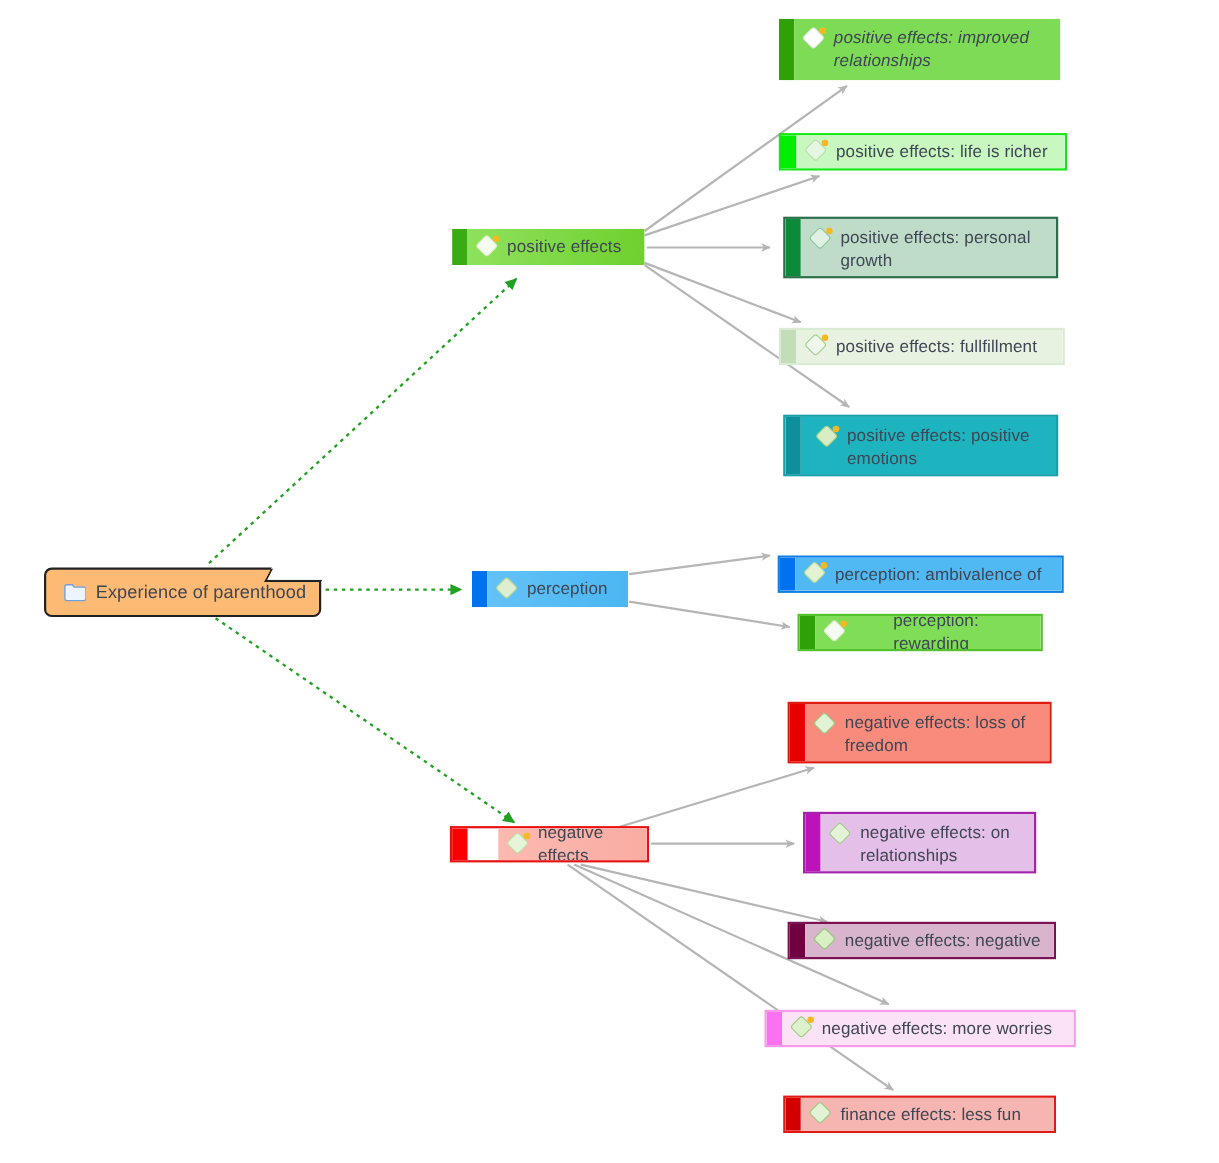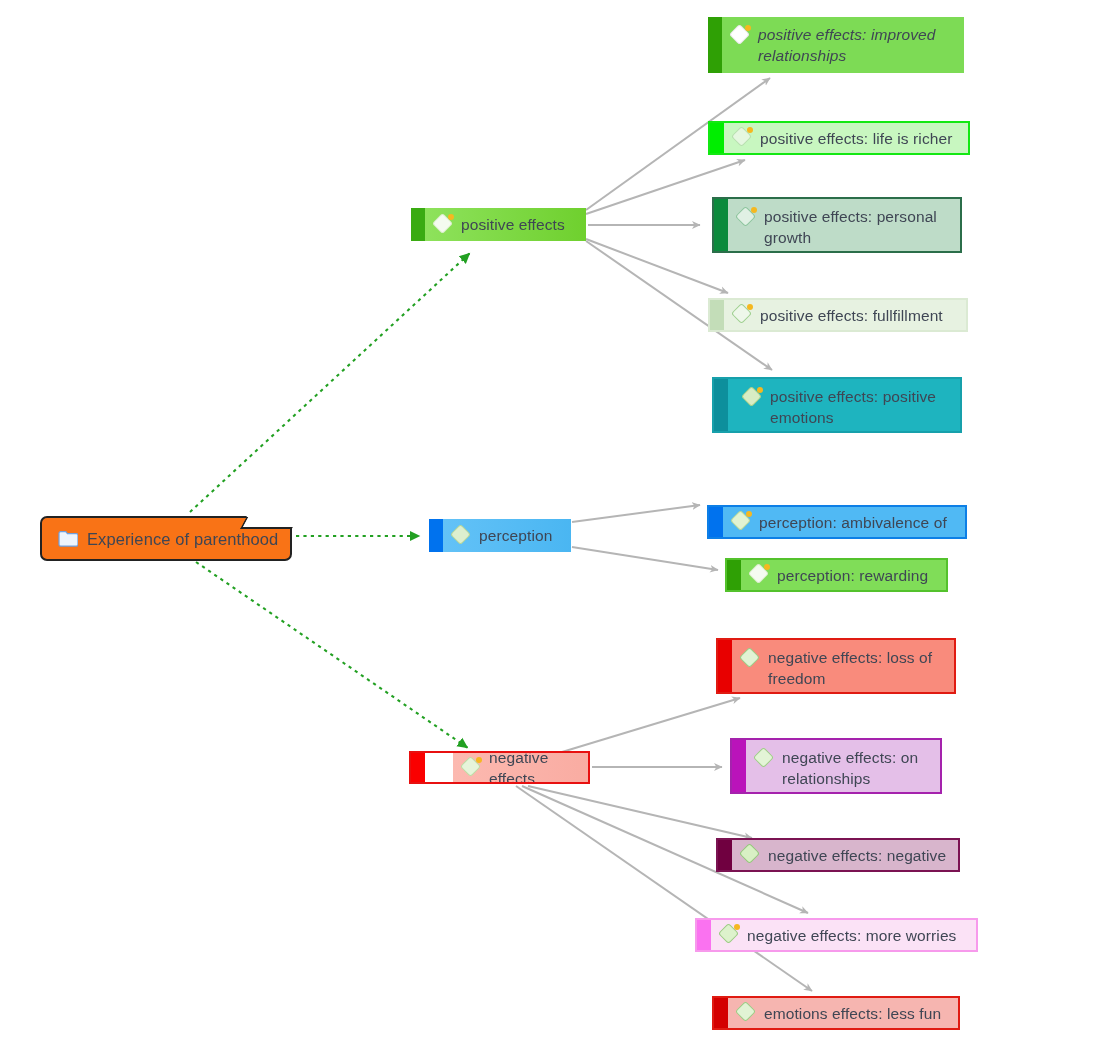--- a/index.html
+++ b/index.html
@@ -58,21 +58,21 @@
     width:6px;height:6px;
     border-radius:50%;
     background:#f5b820;
   }
 
   
   #root-node{
     position:absolute;
     left:40px;top:516px;
     width:252px;height:45px;
-    background:#f97316;
+    background:#fdba74;
     border:2px solid #222222;
     border-radius:7px 7px 7px 7px;
     display:flex;align-items:center;
     padding-left:16px;
     box-sizing:border-box;
   }
   #root-node .notch{
     position:absolute;
     right:-2px;top:-2px;
     width:52px;height:13px;
@@ -224,21 +224,21 @@
       <div class="body" style="background: rgb(80, 185, 244);">
         <span class="ico">
           <span class="dia" style="background: rgb(226, 243, 210); border: 1.5px solid rgb(181, 215, 155);"></span>
           <span class="dot"></span>
         </span>
         <span class="label">perception: ambivalence of</span>
       </div>
     </div>
     <div class="node one-line" style="left: 725px; top: 558px; width: 223px; height: 34px; border: 2px solid rgb(84, 194, 44);">
       <div class="band" style="background: rgb(47, 160, 5);"></div>
-      <div class="body" style="background: rgb(128, 221, 88);">
+      <div class="body" style="background: rgb(128, 221, 88); gap: 35px;">
         <span class="ico">
           <span class="dia" style="background: rgb(245, 251, 240); border: 1.5px solid rgb(216, 236, 200);"></span>
           <span class="dot"></span>
         </span>
         <span class="label">perception: rewarding</span>
       </div>
     </div>
     <div class="node one-line" style="left: 409px; top: 751px; width: 181px; height: 33px; border: 2px solid rgb(232, 16, 16); gap: 28px;">
       <div class="band" style="background: rgb(250, 0, 0);"></div>
       <div class="body" style="background: linear-gradient(to right, rgb(252, 185, 176), rgb(249, 172, 162));">
@@ -285,16 +285,16 @@
         </span>
         <span class="label">negative effects: more worries</span>
       </div>
     </div>
     <div class="node one-line" style="left: 712px; top: 996px; width: 248px; height: 34px; border: 2px solid rgb(224, 27, 18);">
       <div class="band" style="background: rgb(212, 0, 0);"></div>
       <div class="body" style="background: rgb(246, 181, 176);">
         <span class="ico nodot">
           <span class="dia" style="background: rgb(225, 243, 212); border: 1.5px solid rgb(155, 204, 132);"></span>
         </span>
-        <span class="label">emotions effects: less fun</span>
+        <span class="label">finance effects: less fun</span>
       </div>
     </div>
   </div>
 
 </body></html>

